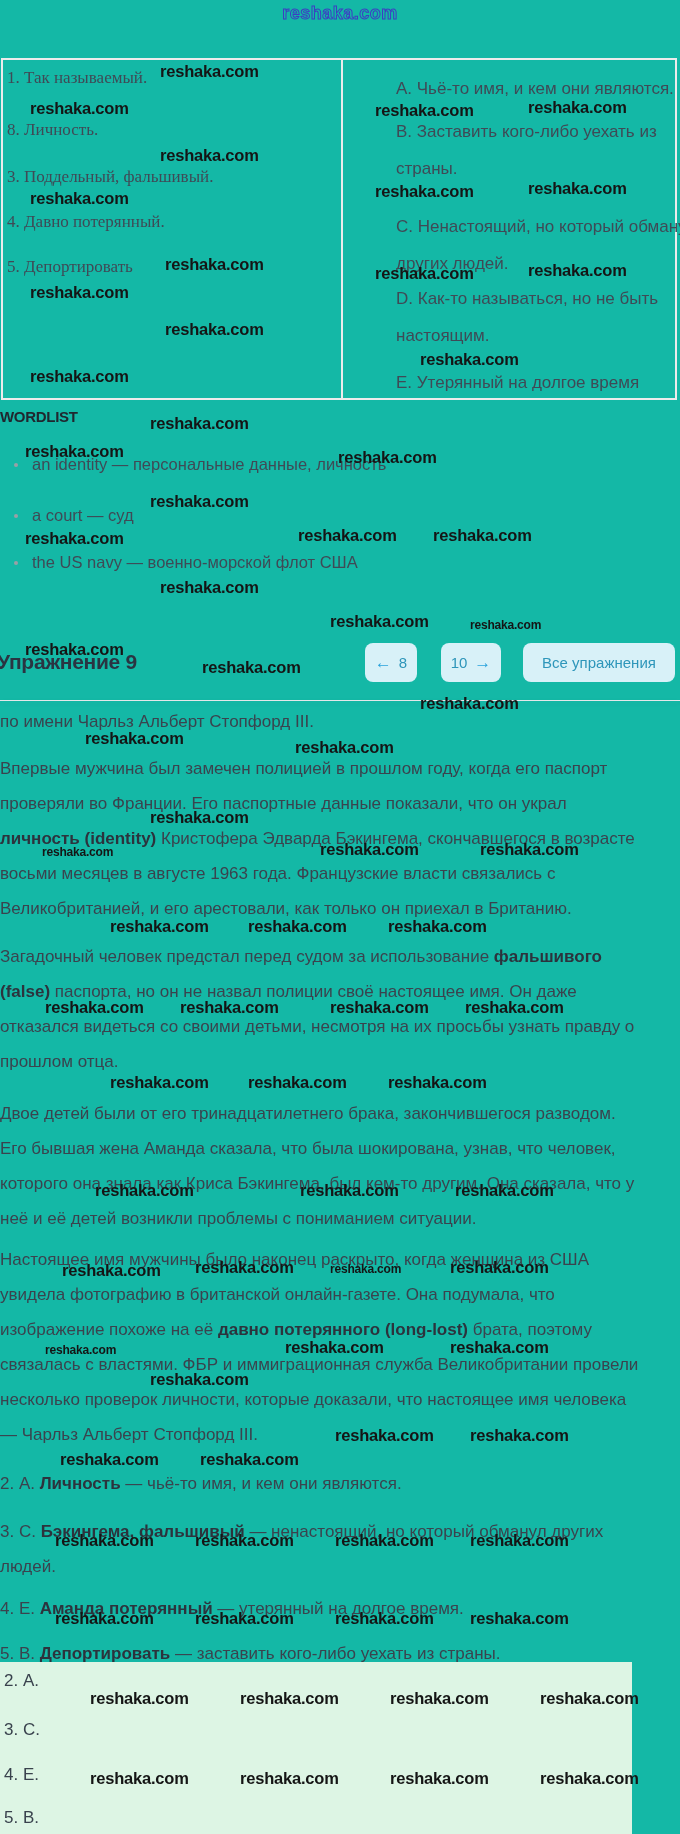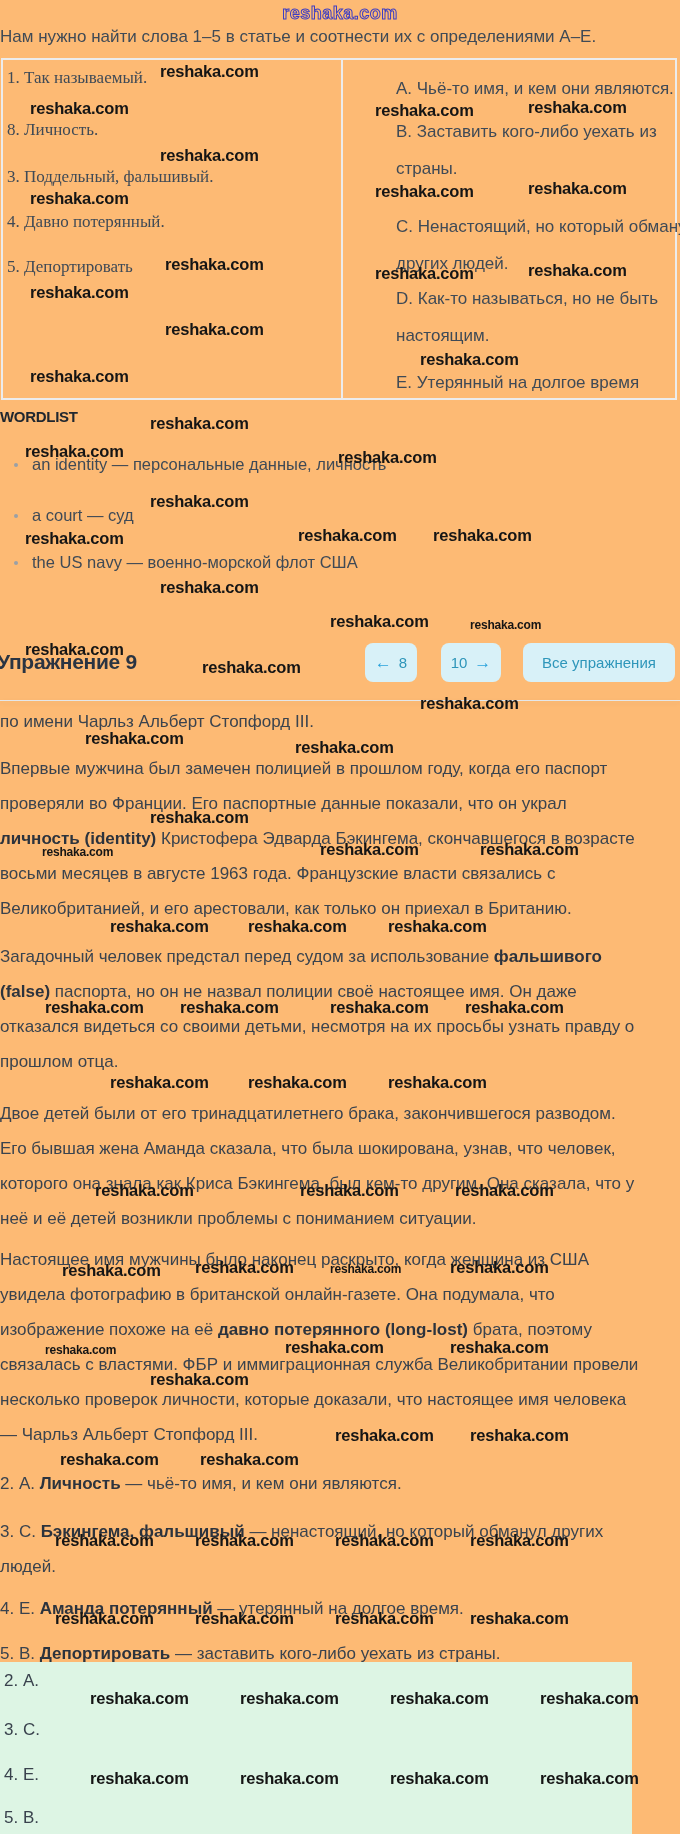--- a/index.html
+++ b/index.html
@@ -1,17 +1,17 @@
 <!DOCTYPE html>
 <html><head>
 <meta charset="utf-8">
 <style>
   html,body{margin:0;padding:0;}
   body{font-family:"Liberation Sans",sans-serif;background:#ffffff;}
-  .page{position:relative;width:680px;height:1834px;background:#fdba74;overflow:hidden;}
+  .page{position:relative;width:680px;height:1834px;background:#14b8a6;overflow:hidden;}
 
   
   .wm{position:absolute;color:#151515;font-size:16.5px;font-weight:600;letter-spacing:-0.2px;white-space:nowrap;}
   .wm.sm{font-size:12px;font-weight:600;}
   .logo{position:absolute;top:3px;left:0;width:100%;text-align:center;font-size:18px;font-weight:700;
         color:transparent;-webkit-text-stroke:1px #3d3dc4;letter-spacing:0.5px;}
 
   .intro{position:absolute;top:27px;left:0;width:680px;font-size:17px;color:#3f4a56;}
 
   
@@ -42,21 +42,20 @@
   .answers-box{position:absolute;top:1662px;left:0;width:632px;height:172px;background:#ddf5e4;}
   .akey{position:absolute;left:4px;font-size:17px;color:#39424d;white-space:nowrap;}
 </style>
 </head>
 <body>
 
 <div class="page">
 
   <div class="logo">reshaka.com</div>
 
-  <div class="intro">Нам нужно найти слова 1–5 в статье и соотнести их с определениями А–Е.</div>
 
   <div class="mtable">
     <div class="vdiv"></div>
   </div>
   <div class="term" style="top:68px">1. Так называемый.</div>
   <div class="term" style="top:120px">8. Личность.</div>
   <div class="term" style="top:167px">3. Поддельный, фальшивый.</div>
   <div class="term" style="top:212px">4. Давно потерянный.</div>
   <div class="term" style="top:257px">5. Депортировать</div>
   <div class="defn" style="top:70px">А. Чьё-то имя, и кем они являются.</div>

